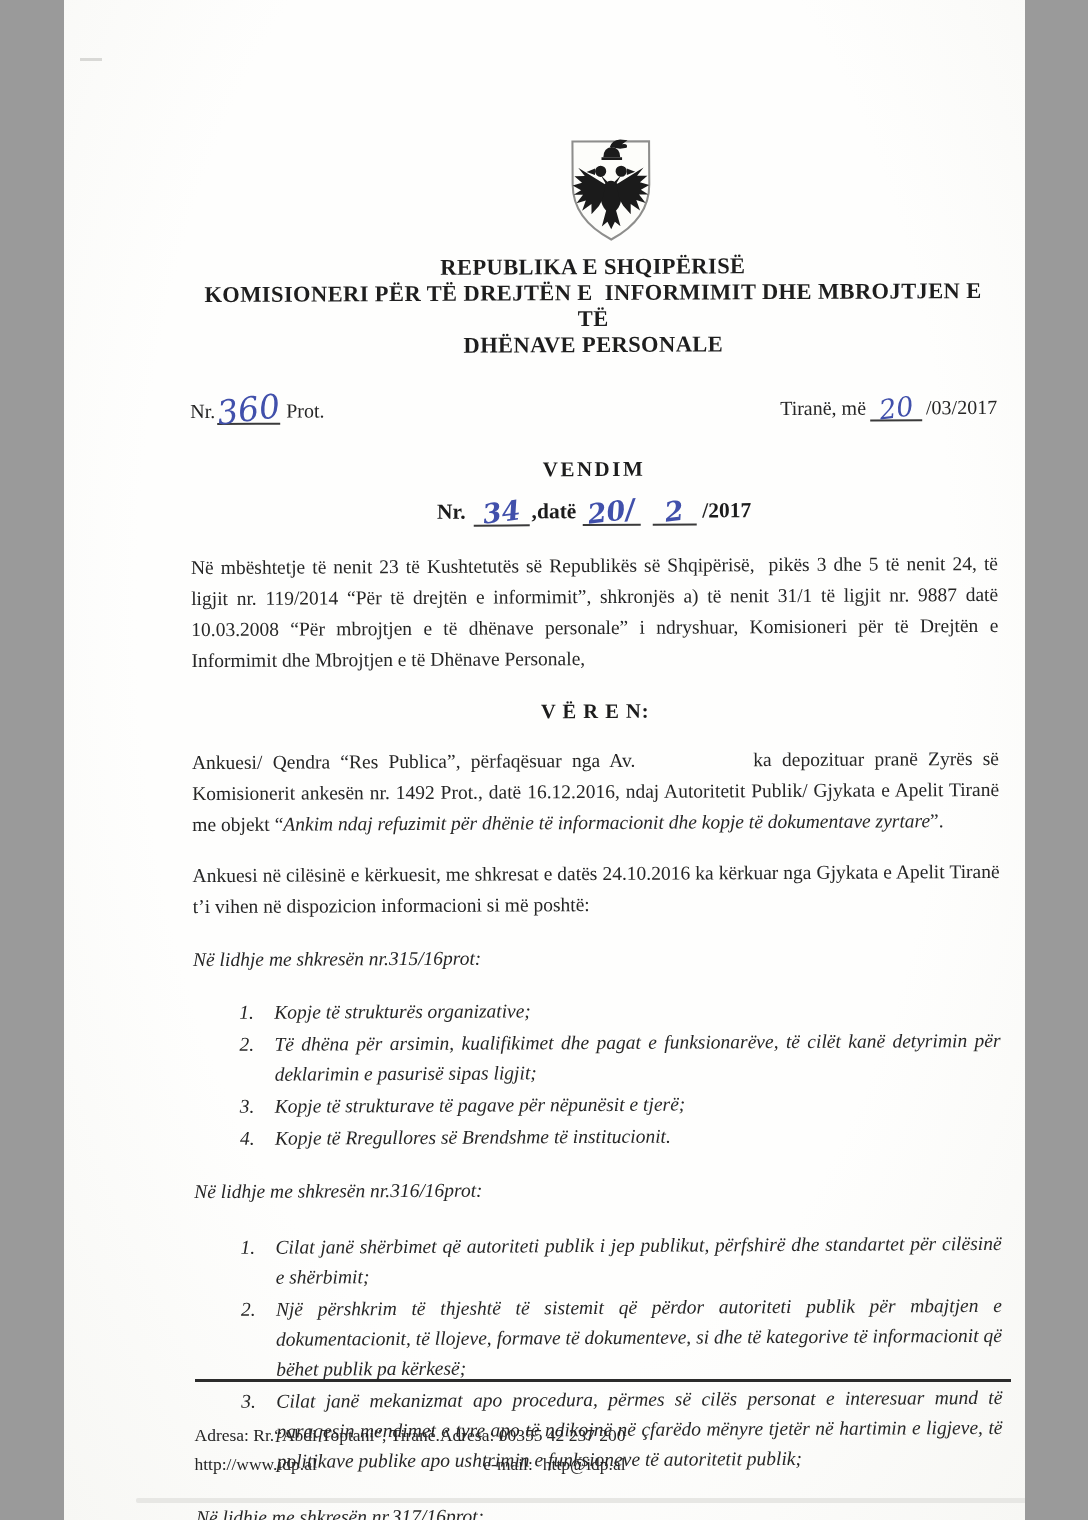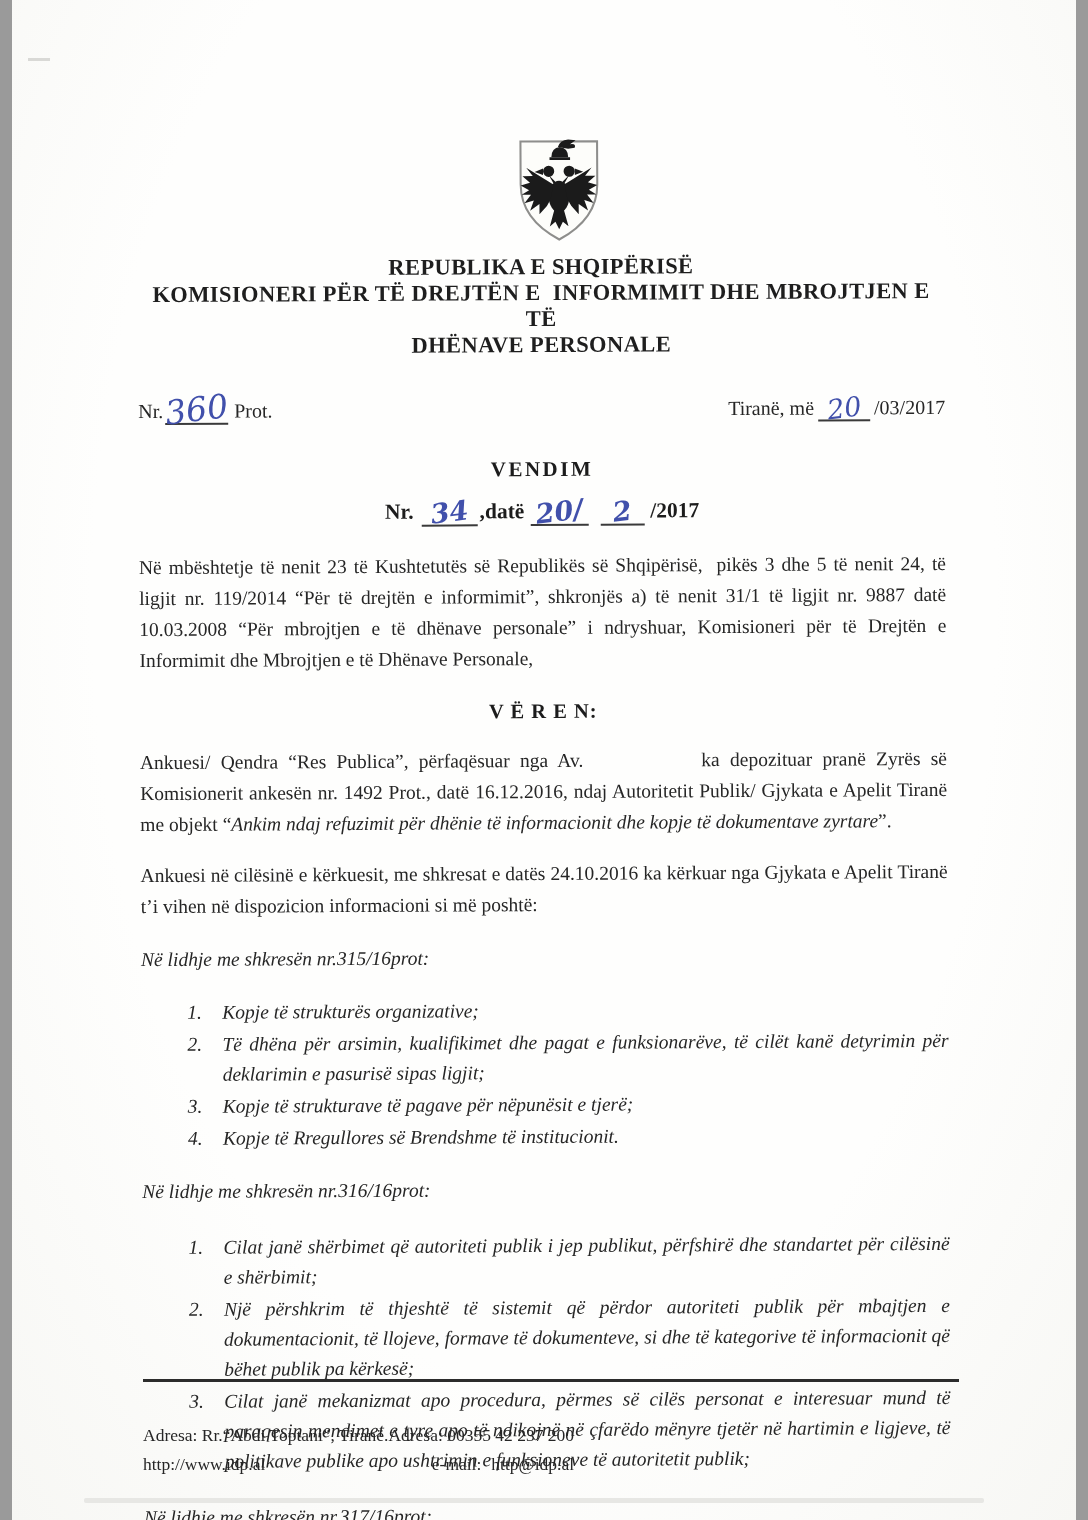--- a/index.html
+++ b/index.html
@@ -1,18 +1,18 @@
 <!DOCTYPE html>
 <html><head>
 <meta charset="utf-8">
 <style>
   html,body{margin:0;padding:0;background:#9a9a9a;}
   .page{
     position:relative;
-    width:1064px;height:1520px;
+    width:961px;height:1520px;
     margin:0 auto;
     background:#fdfdfb;
     background-image:radial-gradient(ellipse at 50% 40%, #fefefd 60%, #f7f7f4 100%);
     font-family:"Liberation Serif", serif;
     color:#262626;
     overflow:hidden;
   }
   .content{
     position:absolute;left:128px;top:0;width:807px;
     transform:rotate(-0.3deg);

